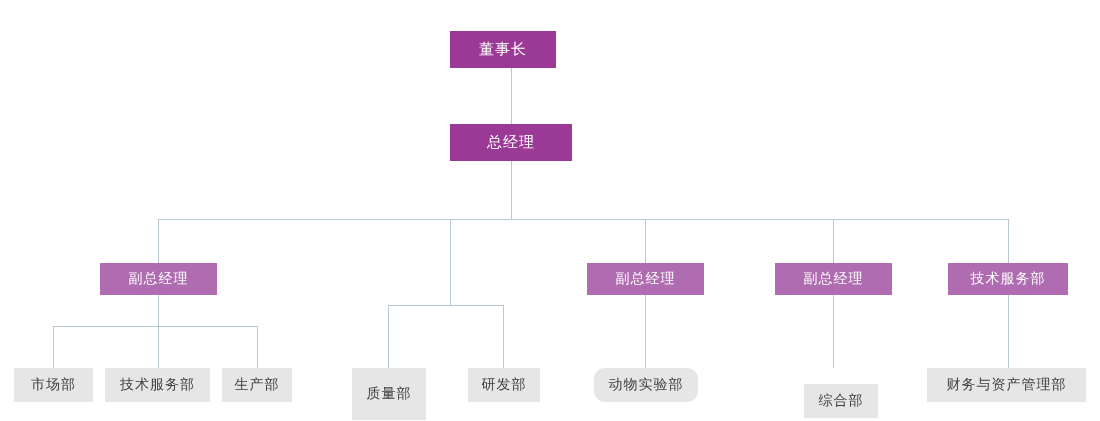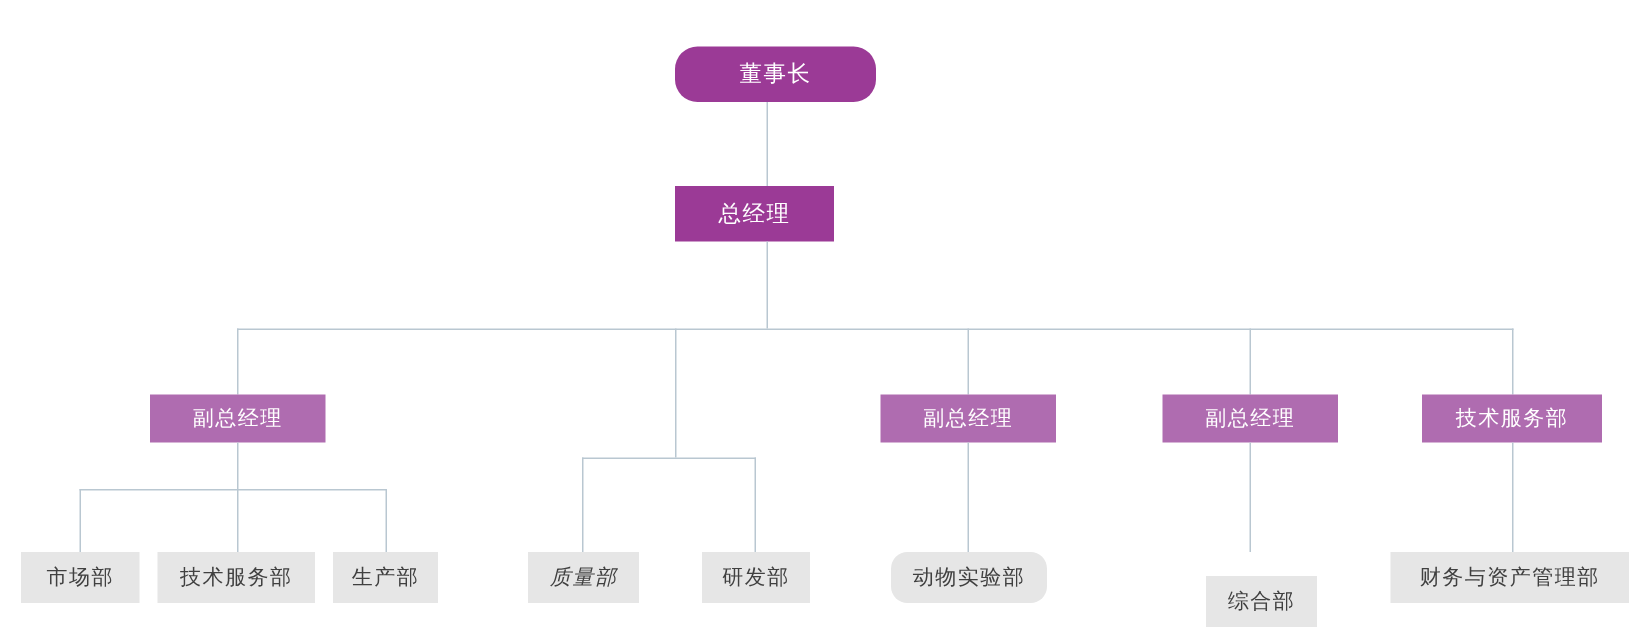--- a/index.html
+++ b/index.html
@@ -47,25 +47,25 @@
     background: #b9c7d1;
   }
   .conn.v { width: 1px; }
   .conn.h { height: 1px; }
 </style>
 </head>
 <body>
 
 <div id="org-chart">
 
-  <div class="node level-top" style="left:450px; top:31px; width:134px; height:37px;border-radius:15px;">董事长</div>
+  <div class="node level-top" style="left:450px; top:31px; width:106px; height:37px;">董事长</div>
 
   <div class="conn v" style="left:511px; top:68px; height:56px;"></div>
 
-  <div class="node level-top" style="left:450px; top:124px; width:106px; height:37px;">总经理</div>
+  <div class="node level-top" style="left:450px; top:124px; width:122px; height:37px;">总经理</div>
 
   <div class="conn v" style="left:511px; top:161px; height:58px;"></div>
 
   <div class="conn h" style="left:158px; top:219px; width:851px;"></div>
 
   <div class="conn v" style="left:158px; top:219px; height:44px;"></div>
 
   <div class="conn v" style="left:450px; top:219px; height:86px;"></div>
 
   <div class="conn v" style="left:645px; top:219px; height:44px;"></div>
@@ -95,21 +95,21 @@
   <div class="conn v" style="left:645px; top:295px; height:73px;"></div>
   <div class="conn v" style="left:833px; top:295px; height:73px;"></div>
   <div class="conn v" style="left:1008px; top:295px; height:73px;"></div>
 
   <div class="node level-dept" style="left:14px; top:368px; width:79px; height:34px;">市场部</div>
 
   <div class="node level-dept" style="left:105px; top:368px; width:105px; height:34px;text-align:right;">技术服务部</div>
 
   <div class="node level-dept" style="left:222px; top:368px; width:70px; height:34px;">生产部</div>
 
-  <div class="node level-dept" style="left:352px; top:368px; width:74px; height:34px;font-style:italic;">质量部</div>
+  <div class="node level-dept" style="left:352px; top:368px; width:74px; height:52px;">质量部</div>
 
   <div class="node level-dept" style="left:468px; top:368px; width:72px; height:34px;">研发部</div>
 
   <div class="node level-dept" style="left:594px; top:368px; width:104px; height:34px;border-radius:11px;">动物实验部</div>
 
   <div class="node level-dept" style="left:804px; top:384px; width:74px; height:34px;">综合部</div>
 
   <div class="node level-dept" style="left:927px; top:368px; width:159px; height:34px;">财务与资产管理部</div>
 
 </div>

